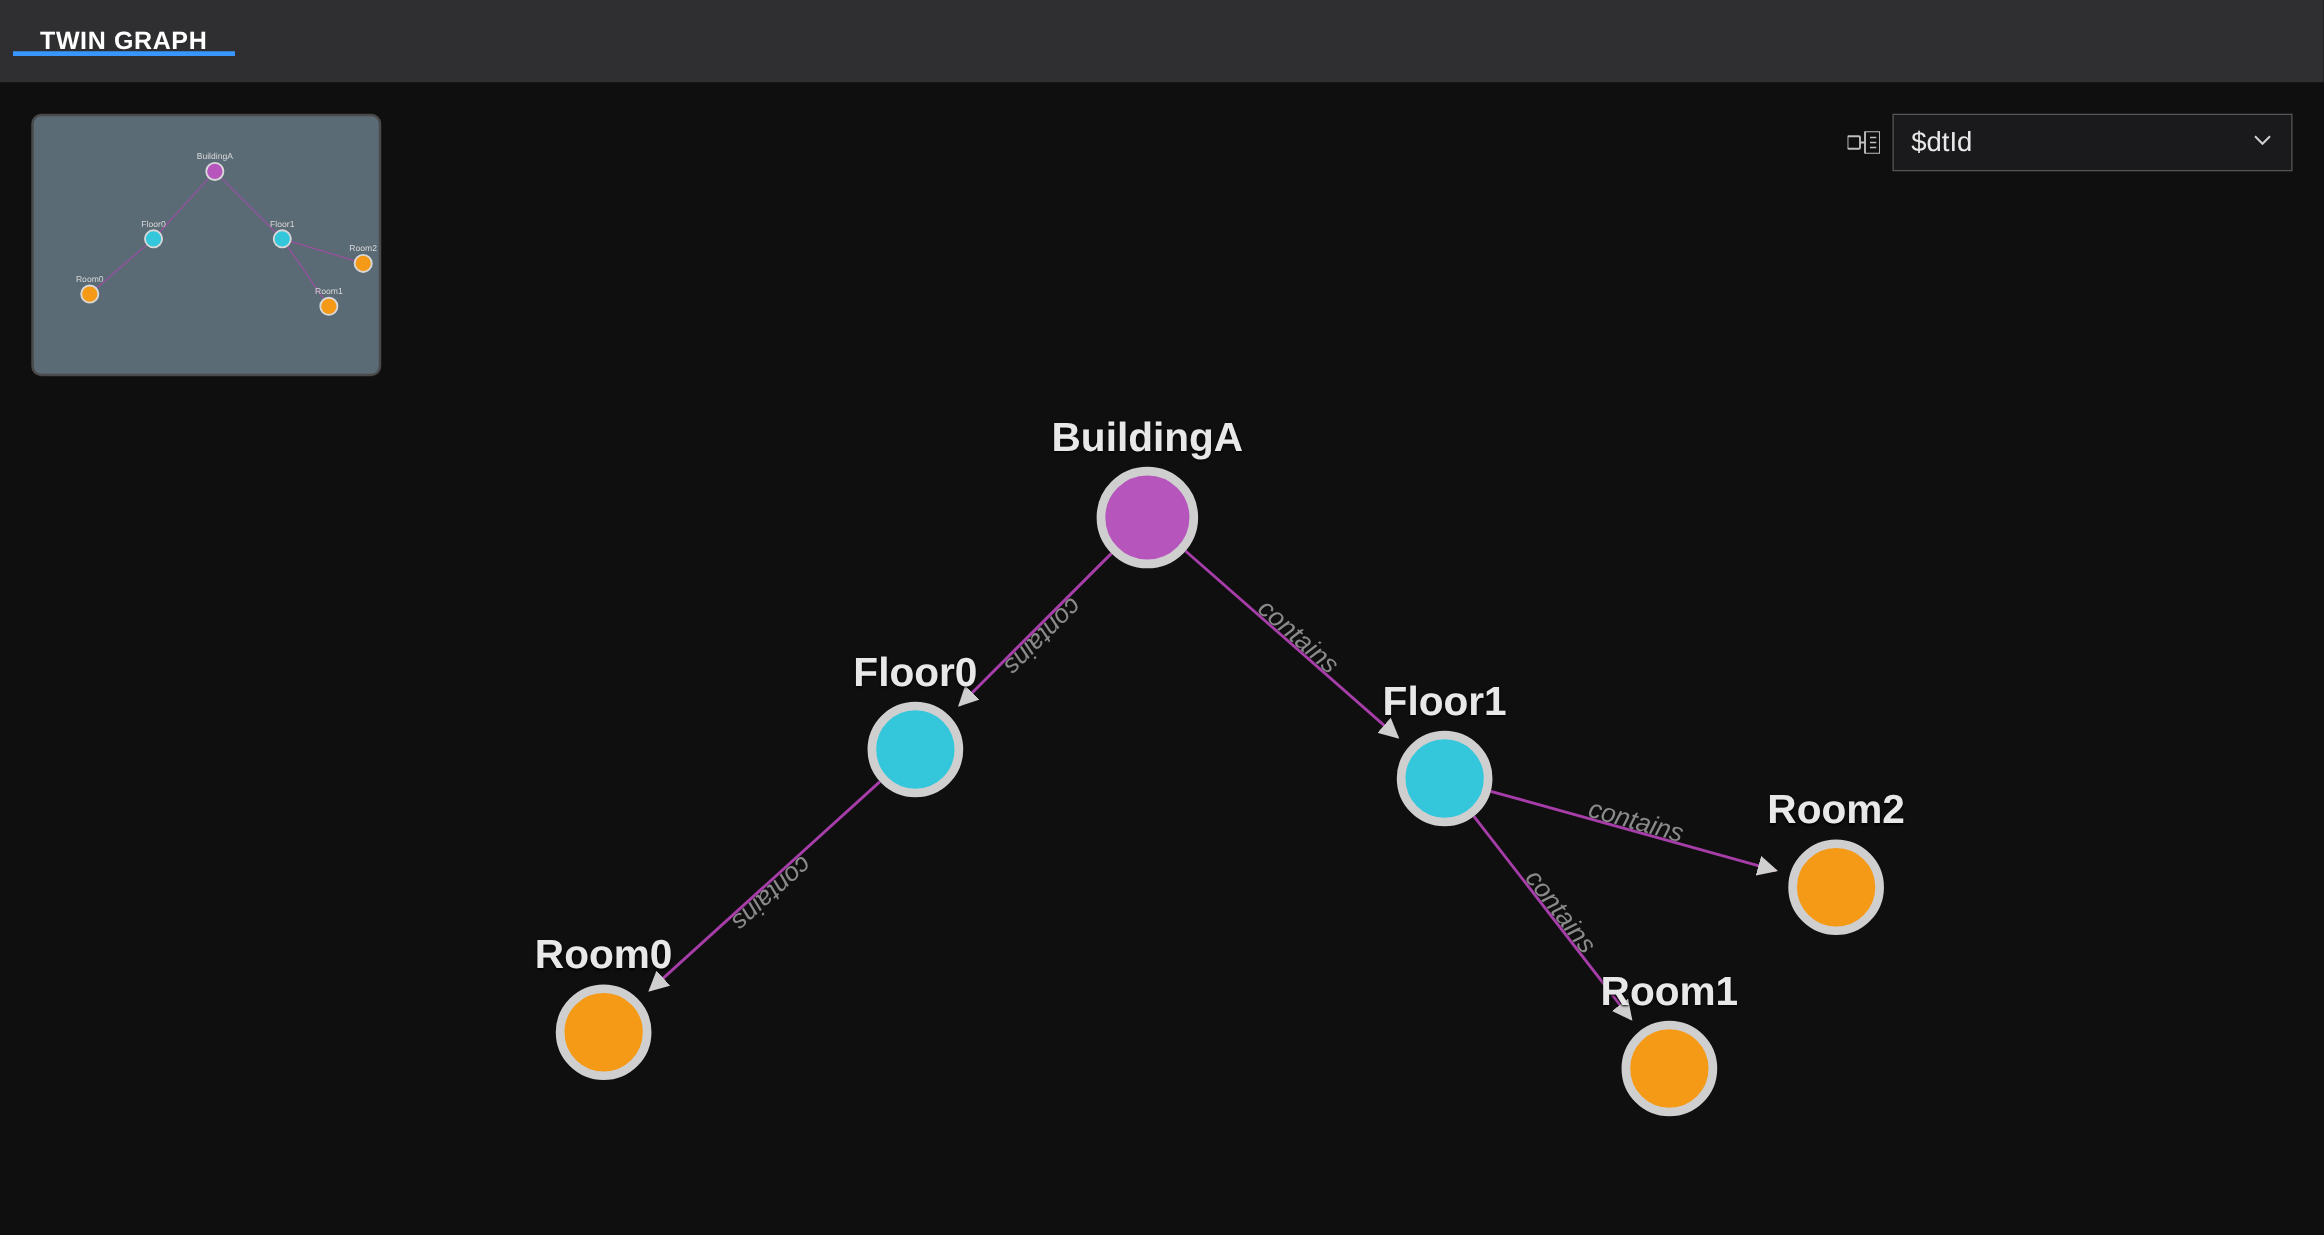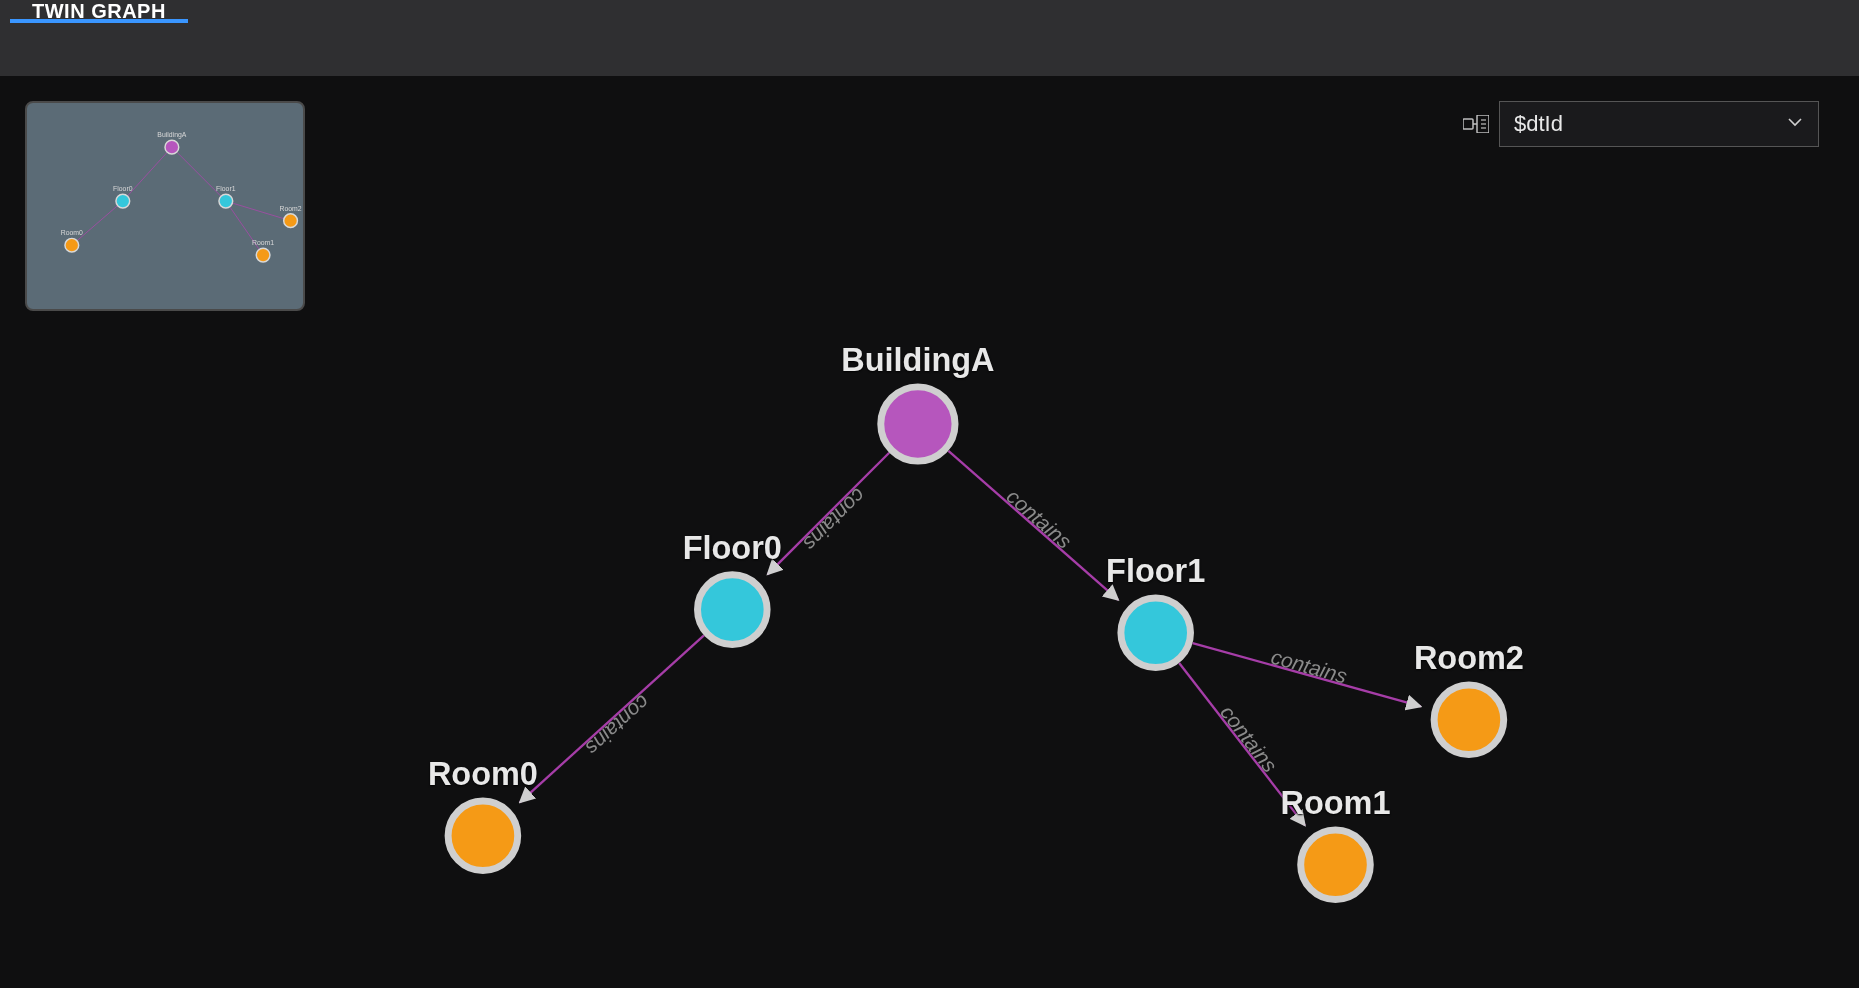--- a/index.html
+++ b/index.html
@@ -5,24 +5,24 @@
   * { box-sizing: border-box; margin: 0; padding: 0; }
   html, body {
     width: 100%; height: 100%;
     background: #0f0f10;
     font-family: "Segoe UI", Arial, sans-serif;
     color: #e5e5e5;
     overflow: hidden;
   }
   
   .tab-bar {
-    height: 76px;
+    height: 66px;
     background: #2f2f31;
     display: flex;
-    align-items: flex-start;
+    align-items: center;
     padding-left: 10px;
   }
   .tab {
     display: flex;
     align-items: center;
     padding: 0 22px;
     font-size: 20px;
     letter-spacing: .5px;
     color: #d6d6d6;
     cursor: pointer;
@@ -47,21 +47,21 @@
     width: 280px; height: 210px;
     background: #5b6b76;
     border: 2px solid #4a4a4a;
     border-radius: 8px;
     overflow: hidden;
     filter: blur(.4px);
   }
   
   .label-selector {
     position: absolute;
-    top: 25px; right: 40px;
+    top: 25px; right: 25px;
     display: flex;
     align-items: center;
     gap: 10px;
   }
   .label-icon {
     width: 26px; height: 26px;
     color: #bfbfbf;
     display:flex; align-items:center; justify-content:center;
   }
   .dropdown {

